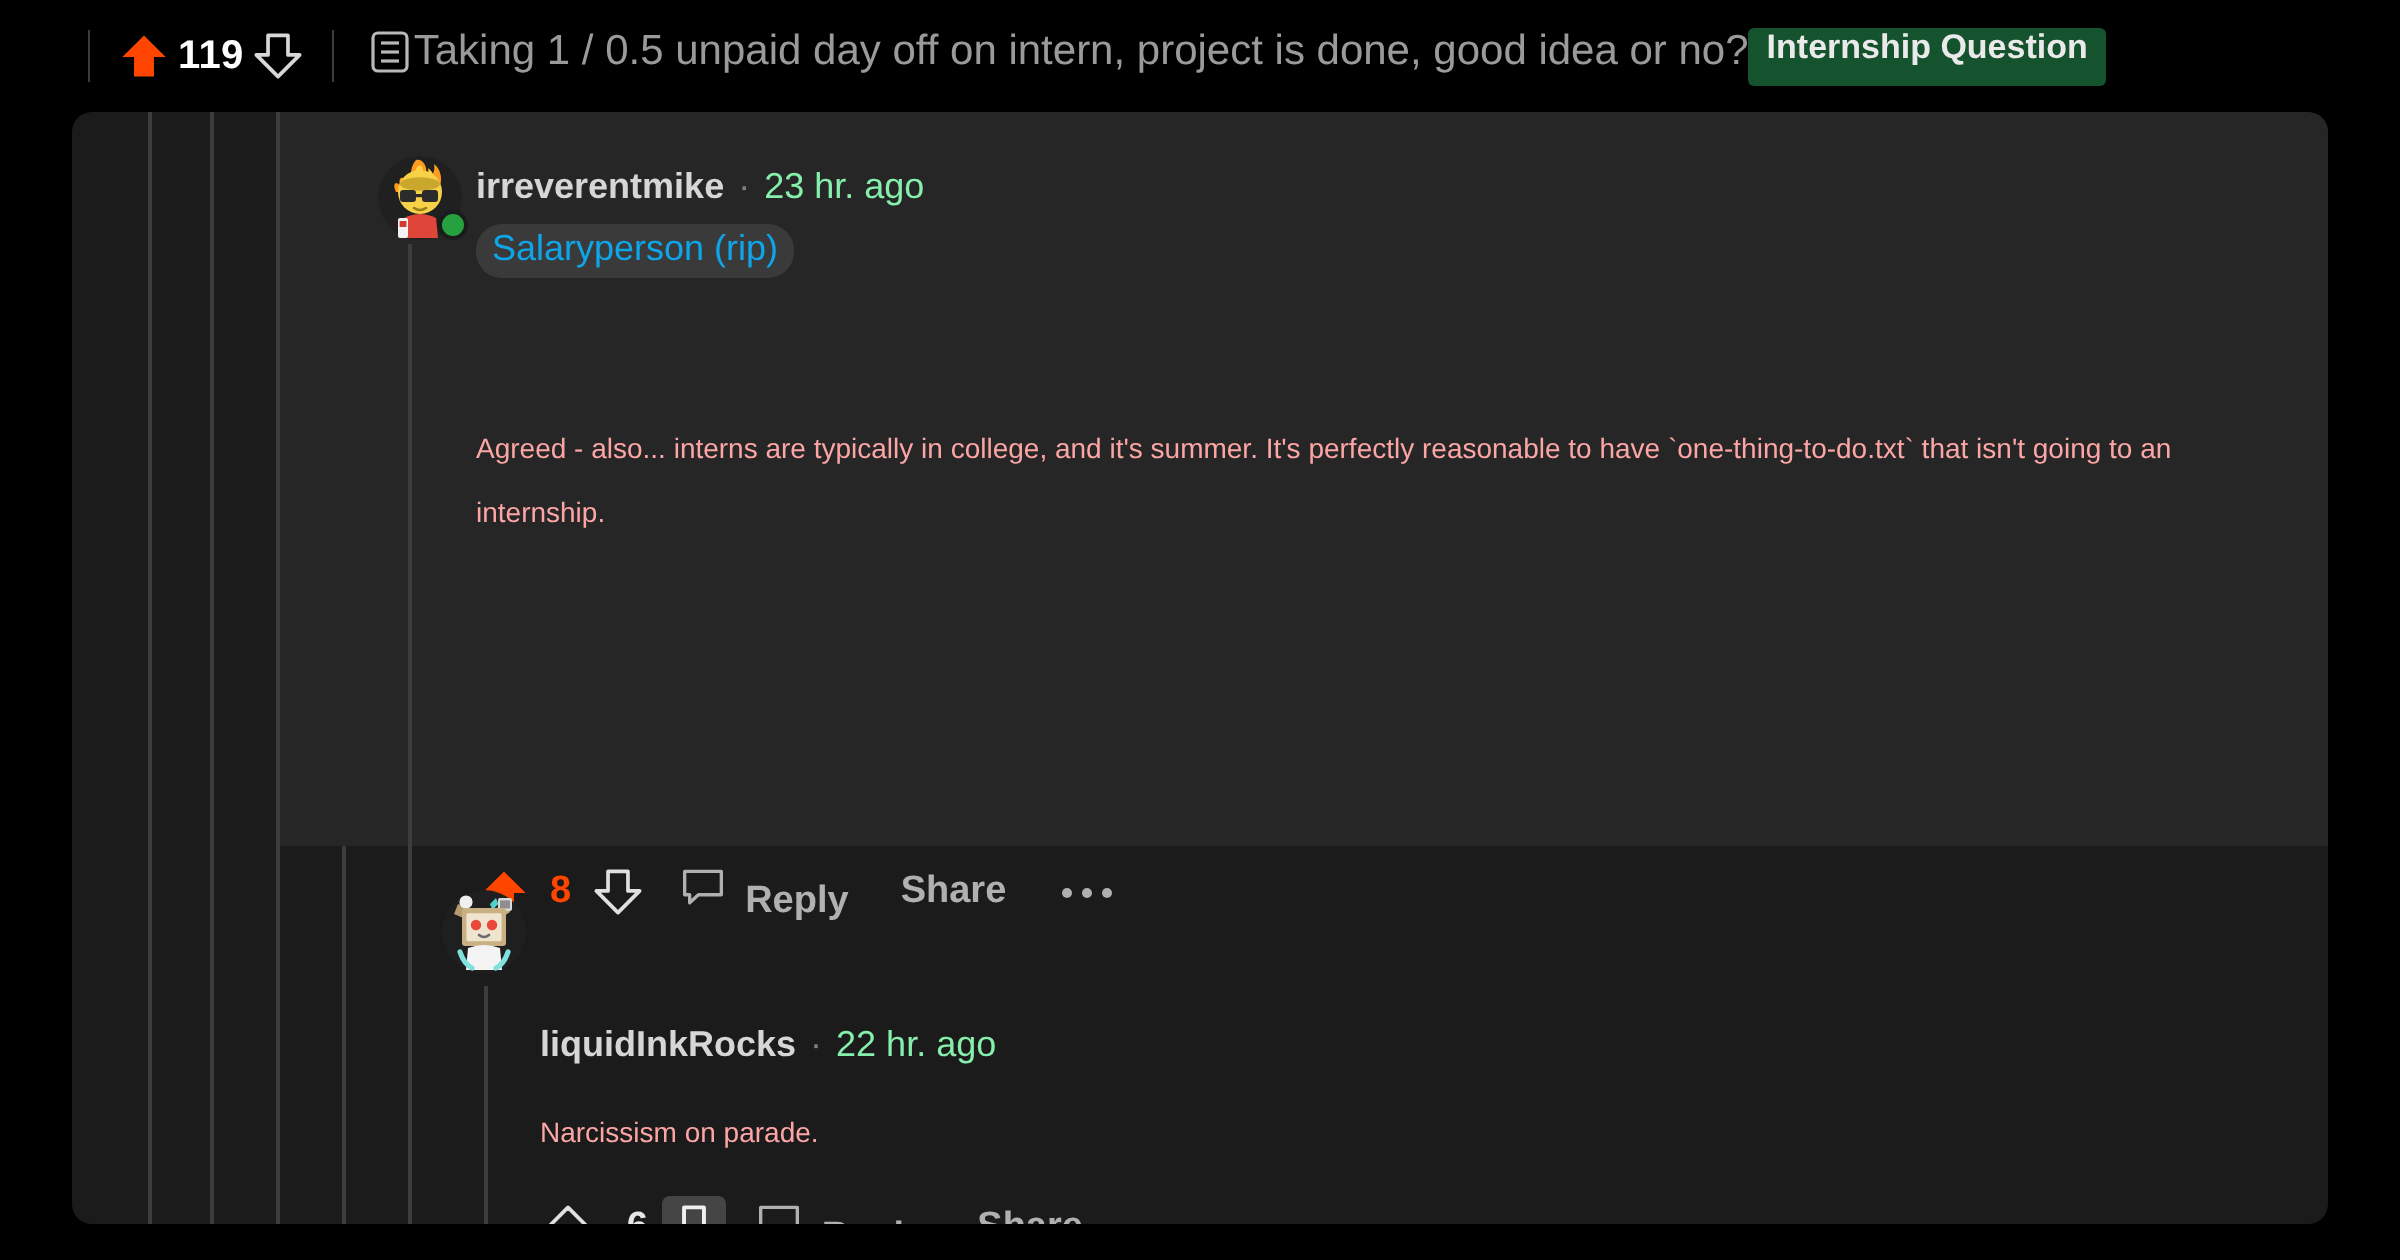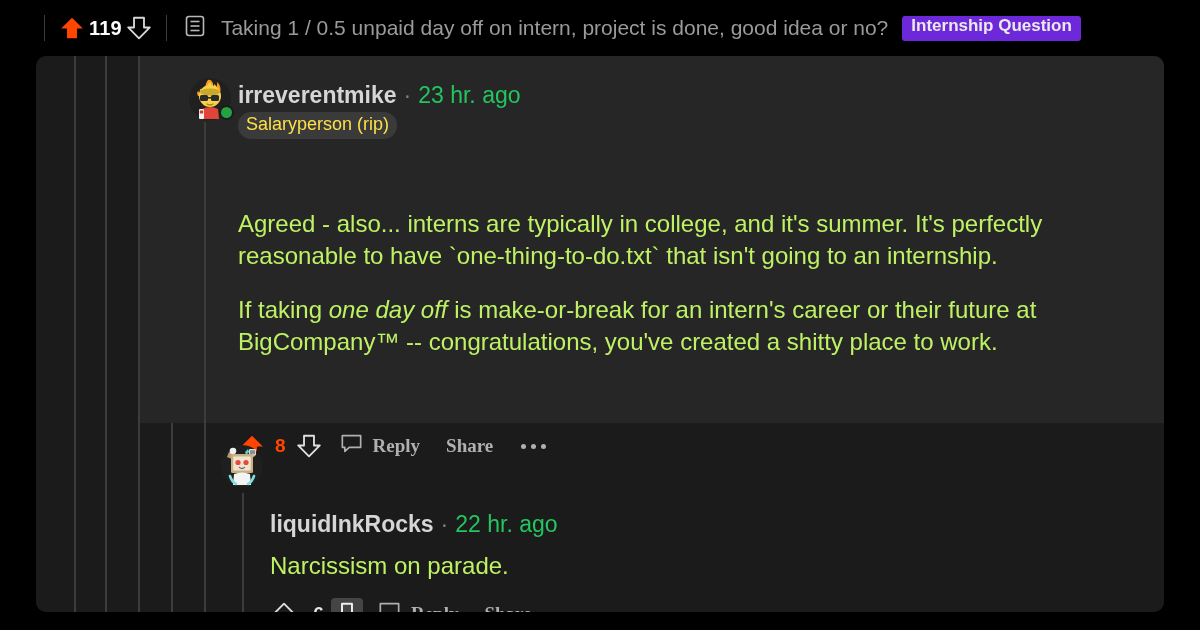--- a/index.html
+++ b/index.html
@@ -41,34 +41,32 @@
 
   #post-score {
     color: #ffffff;
     font-size: 20px;
     font-weight: bold;
     letter-spacing: .2px;
   }
 
   #post-meta {
     display: flex;
-    align-items: center;
-    gap: 14px;
     margin-left: 16px;
     min-width: 0;
   }
 
   #post-title {
     color: #9a9a9a;
     font-size: 21px;
     white-space: nowrap;
   }
 
   #post-flair {
-    background: #6d28d9;
+    background: #14532d;
     color: #eaeaea;
     font-size: 17px;
     font-weight: bold;
     padding: 0 9px 5px 9px;
     border-radius: 3px;
     white-space: nowrap;
   }
 
   
   #panel {
@@ -109,42 +107,42 @@
     position: absolute;
     right: -2px; bottom: 0px;
     width: 15px; height: 15px;
     border-radius: 50%;
     background: #26a140;
     border: 2px solid #1b1b1b;
   }
 
   .byline {
     display: flex;
-    align-items: flex-start;
+    align-items: flex-end;
     gap: 7px;
-    font-size: 23px;
+    font-size: 18px;
     height: 22px;
   }
   .username { color: #d6d6d6; font-weight: bold; }
   .dot-sep  { color: #808080; }
-  .timestamp{ color: #22c55e; }
+  .timestamp{ color: #86efac; }
 
   .flair-tag {
     display: inline-block;
     margin-top: 8px;
     background: #3a3a3a;
-    color: #fde047;
+    color: #0ea5e9;
     font-size: 18px;
     padding: 2px 8px 4px 8px;
     border-radius: 13px;
   }
 
   .body-text {
-    color: #bef264;
-    font-size: 24px;
+    color: #fca5a5;
+    font-size: 14px;
     line-height: 32px;
   }
   .body-text p { margin-bottom: 22px; }
   .body-text p:last-child { margin-bottom: 0; }
   .body-text em { font-style: italic; }
 
   
   .actionbar {
     display: flex;
     align-items: center;
@@ -165,27 +163,26 @@
   .vote-count {
     font-size: 19px;
     font-weight: bold;
     padding: 0 7px;
   }
   .vote-count.up   { color: #ff4500; }
   .vote-count.none { color: #e6e6e6; }
 
   .act-link {
     display: flex;
-    align-items: center;
+    align-items: flex-end;
     gap: 9px;
     color: #b0b0b0;
     font-size: 19px;
     font-weight: bold;
     margin-left: 14px;
-    font-family: Liberation Serif, serif;
   }
   .act-text-only { margin-left: 26px; }
   .ellipsis {
     display: flex;
     align-items: center;
     gap: 5px;
     margin-left: 28px;
   }
   .ellipsis i {
     width: 5px; height: 5px;
@@ -274,21 +271,20 @@
       <div class="byline">
         <span class="username">irreverentmike</span>
         <span class="dot-sep">·</span>
         <span class="timestamp">23 hr. ago</span>
       </div>
       <span class="flair-tag">Salaryperson (rip)</span>
     </div>
 
     <div class="body-text" style="position:absolute; left:202px; top:152px; width:890px;">
       <p>Agreed - also... interns are typically in college, and it's summer. It's perfectly reasonable to have `one-thing-to-do.txt` that isn't going to an internship.</p>
-      <p><span>If taking </span><em>one day off</em><span> is make-or-break for an intern's career or their future at BigCompany™ -- congratulations, you've created a shitty place to work.</span></p>
     </div>
 
     <div class="actionbar" style="position:absolute; left:200px; top:373px;">
       <div class="act-vote">
         <span class="act-btn">
           <svg width="26" height="26" viewBox="0 0 24 24" aria-hidden="true">
             <path d="M12 2.5 L22 12.5 H16.6 V21.5 H7.4 V12.5 H2 Z" fill="#ff4500"></path>
           </svg>
         </span>
         <span class="vote-count up">8</span>

